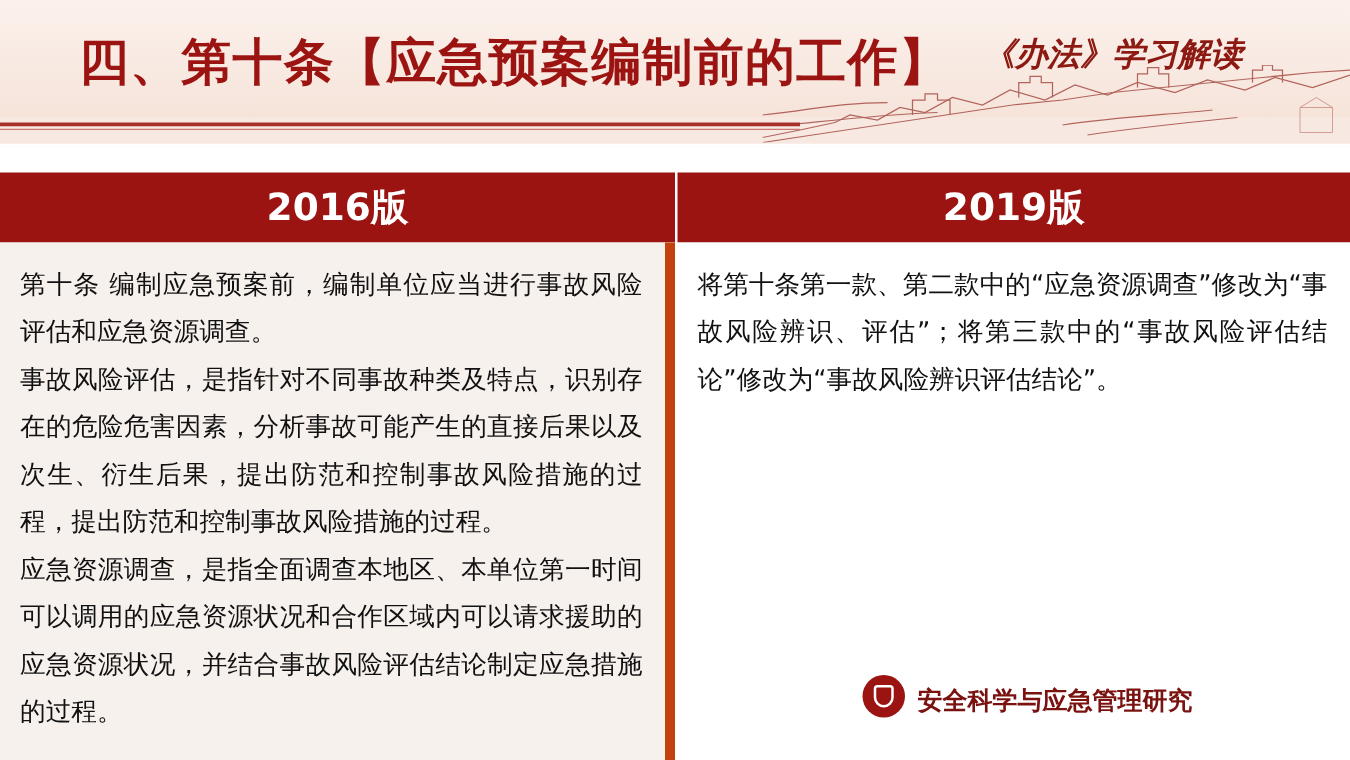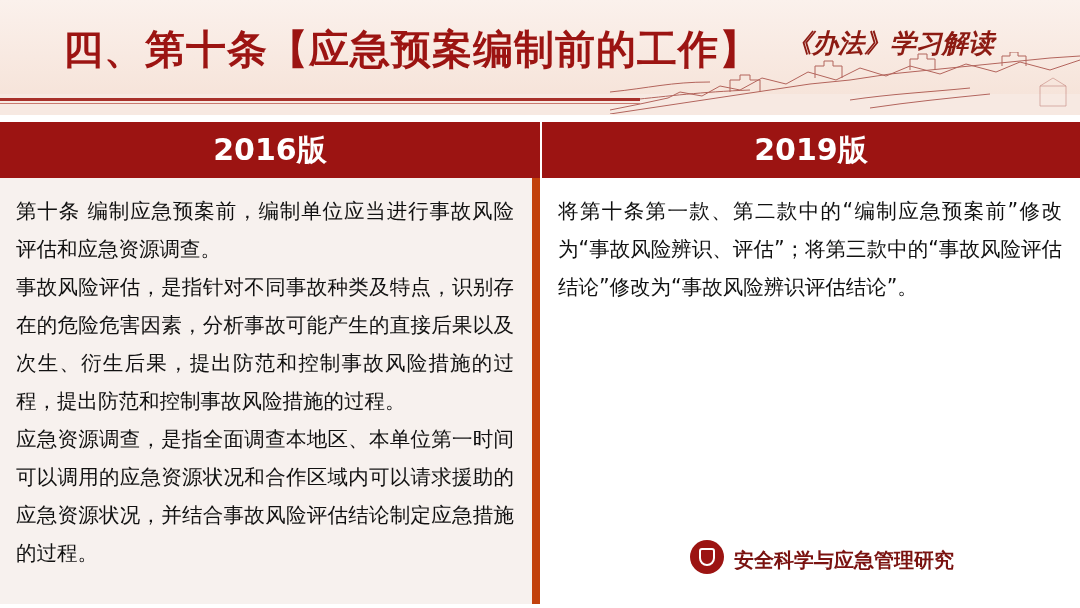--- a/index.html
+++ b/index.html
@@ -85,21 +85,21 @@
     top: 115px;
     width: 1080px;
     height: 2px;
     background: #ffffff;
   }
 
   
   .table {
     position: absolute;
     left: 0;
-    top: 122px;
+    top: 138px;
     width: 1080px;
     height: 406px;
   }
   .col-head {
     position: absolute;
     top: 0;
     height: 56px;
     background: #9c1412;
     color: #ffffff;
     font-size: 30px;
@@ -213,20 +213,20 @@
   <div class="col-head left">2016版</div>
   <div class="col-head right">2019版</div>
 
   <div class="cell left">
     <p>第十条 编制应急预案前，编制单位应当进行事故风险评估和应急资源调查。</p>
     <p>事故风险评估，是指针对不同事故种类及特点，识别存在的危险危害因素，分析事故可能产生的直接后果以及次生、衍生后果，提出防范和控制事故风险措施的过程，提出防范和控制事故风险措施的过程。</p>
     <p>应急资源调查，是指全面调查本地区、本单位第一时间可以调用的应急资源状况和合作区域内可以请求援助的应急资源状况，并结合事故风险评估结论制定应急措施的过程。</p>
   </div>
 
   <div class="cell right">
-    <p>将第十条第一款、第二款中的“编制应急预案前”修改为“事故风险辨识、评估”；将第三款中的“事故风险评估结论”修改为“事故风险辨识评估结论”。</p>
+    <p>将第十条第一款、第二款中的“应急资源调查”修改为“事故风险辨识、评估”；将第三款中的“事故风险评估结论”修改为“事故风险辨识评估结论”。</p>
   </div>
 </div>
 
 <div class="footer-badge">
   <div class="badge-logo"></div>
   <div class="badge-text">安全科学与应急管理研究</div>
 </div>
 
 </body></html>

